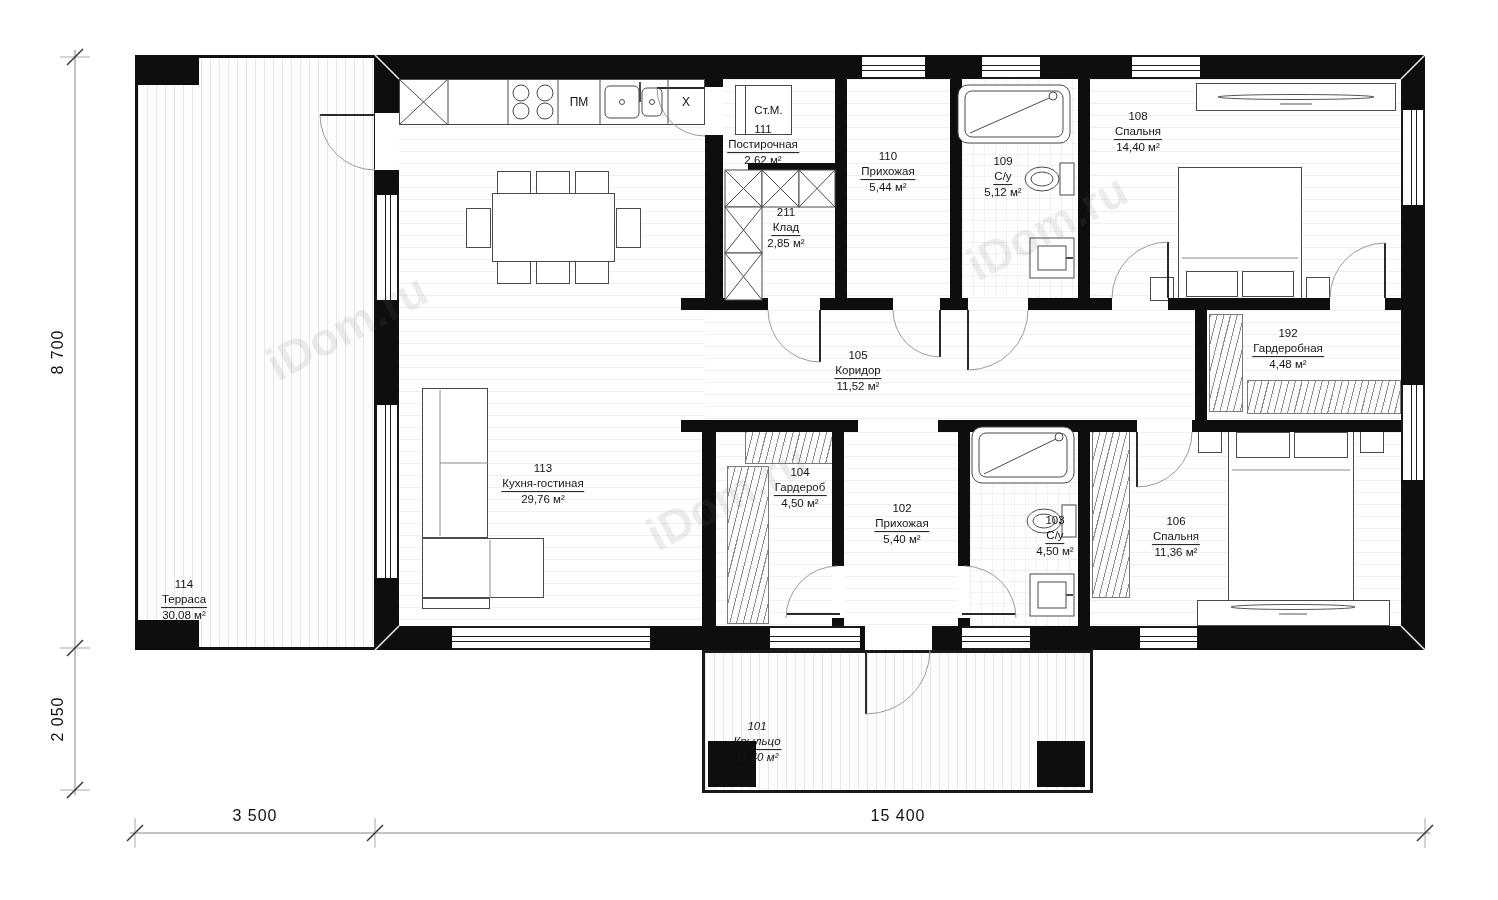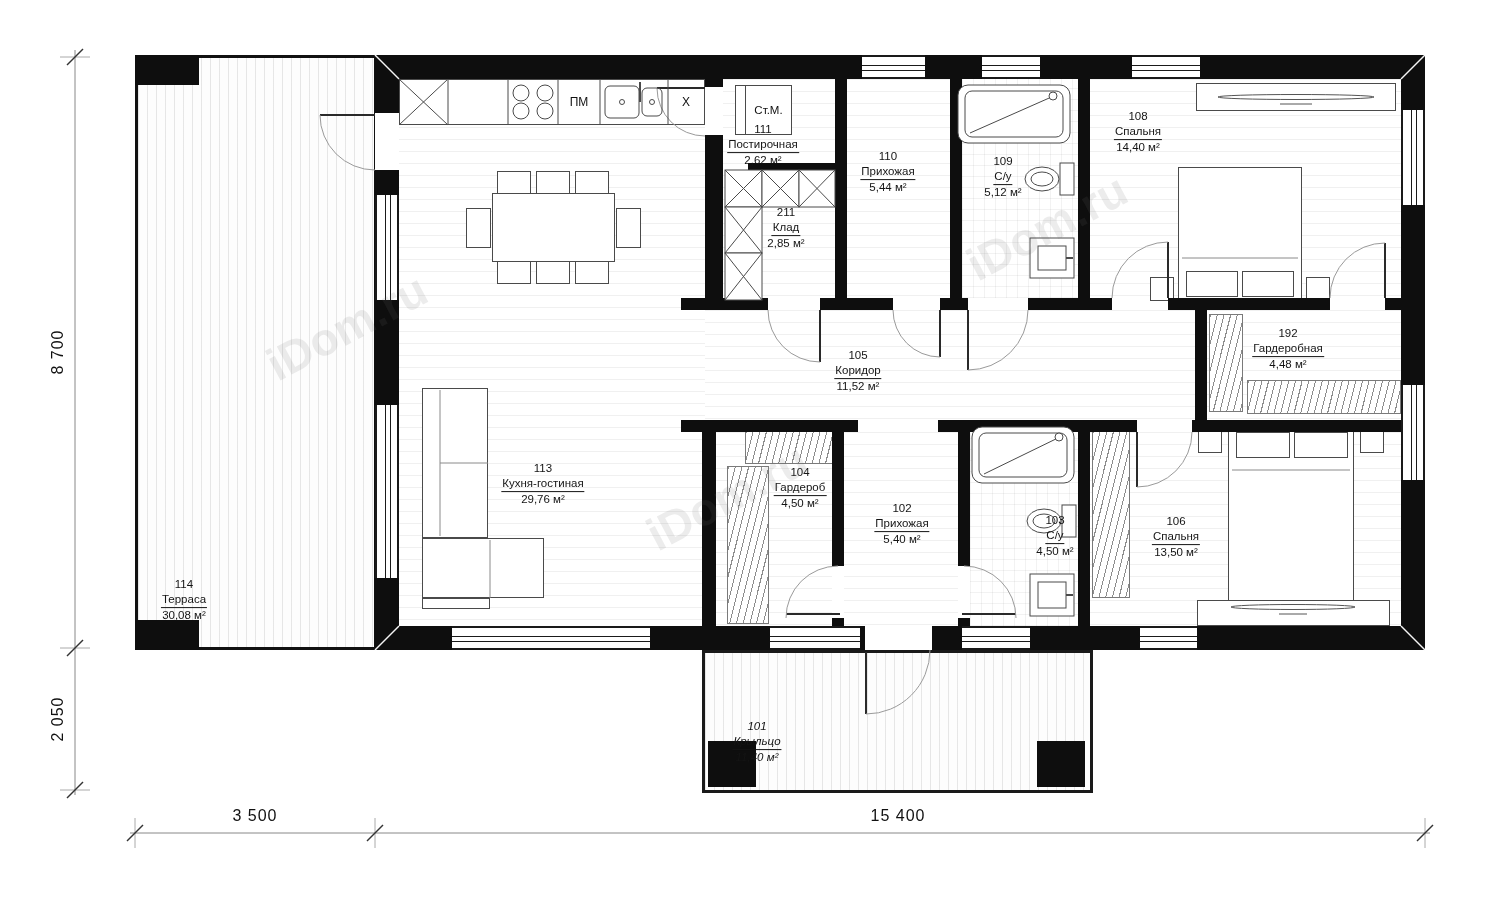--- a/index.html
+++ b/index.html
@@ -298,21 +298,21 @@
     <div>4,50 м²</div>
   </div>
   <div class="room-label" style="left:858px;top:371px;">
     <div>105</div>
     <div><span class="rname">Коридор</span></div>
     <div>11,52 м²</div>
   </div>
   <div class="room-label" style="left:1176px;top:537px;">
     <div>106</div>
     <div><span class="rname">Спальня</span></div>
-    <div>13,50 м²</div>
+    <div>11,36 м²</div>
   </div>
   <div class="room-label" style="left:1288px;top:349px;">
     <div>192</div>
     <div><span class="rname">Гардеробная</span></div>
     <div>4,48 м²</div>
   </div>
   <div class="room-label" style="left:1138px;top:132px;">
     <div>108</div>
     <div><span class="rname">Спальня</span></div>
     <div>14,40 м²</div>

